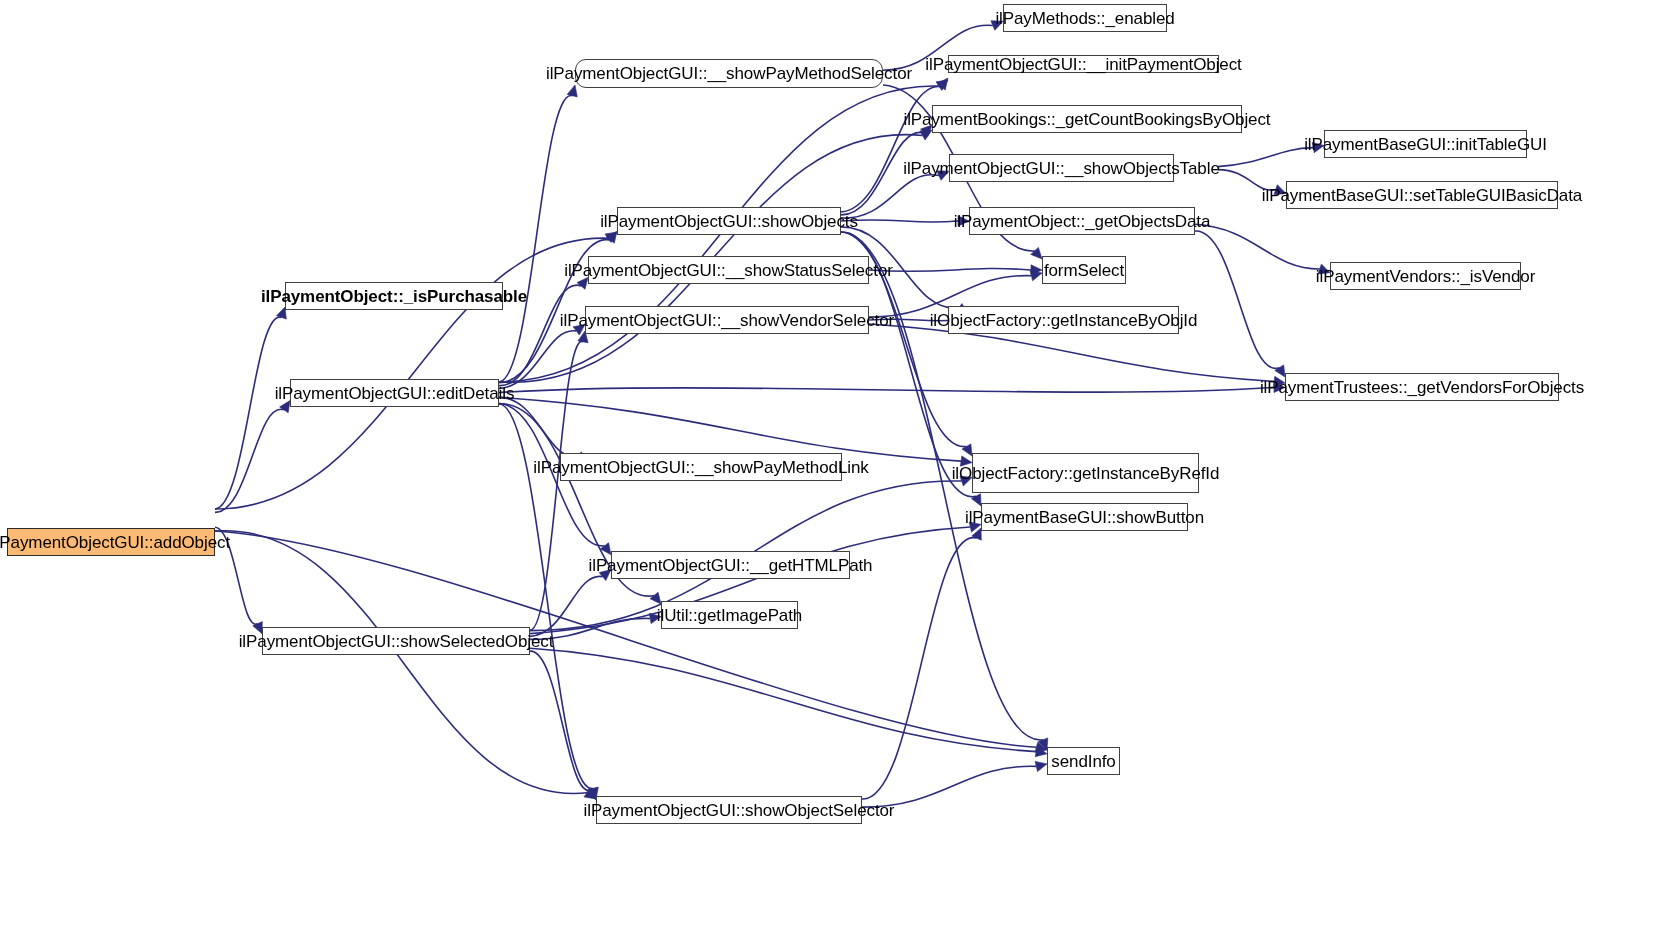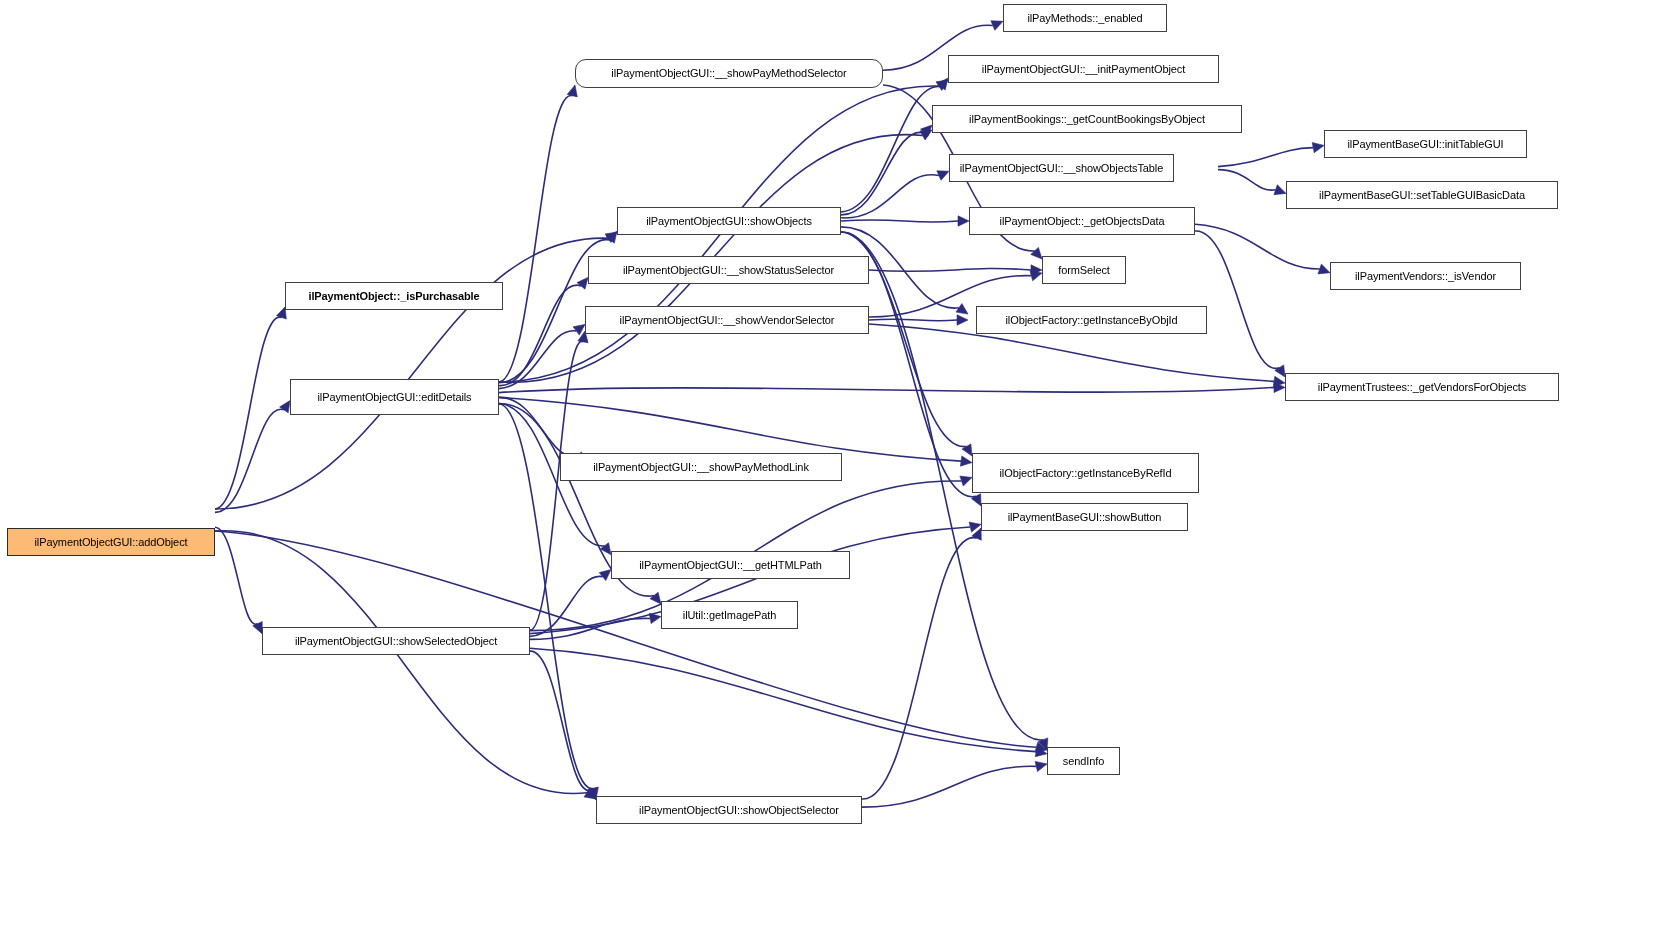--- a/index.html
+++ b/index.html
@@ -34,21 +34,21 @@
     fill: #2c2c7c;
     stroke: #2c2c7c;
     stroke-width: 0.6;
   }
   .node-box {
     position: absolute;
     box-sizing: border-box;
     border: 1px solid #404040;
     background: #ffffff;
     color: #000000;
-    font-size: 11px;
+    font-size: 17px;
     line-height: 1;
     display: flex;
     align-items: center;
     justify-content: center;
     white-space: nowrap;
     letter-spacing: -0.1px;
   }
   .node-box.root {
     background: #fdba74;
     border: 1px solid #2b2b2b;
@@ -155,21 +155,21 @@
       <path class="edge-path" d="M 862.0,799.0 C 915.5,802.6 927.5,524.4 976.6,538.1"></path>
       <polygon class="arrow-head" points="981.0,528.0 981.3,540.2 971.8,536.0"></polygon>
     </svg>
   <div id="node-layer">
       <div class="node-box root" style="left: 7px; top: 506px; width: 208px; height: 28px;">
         <span class="node-label">ilPaymentObjectGUI::addObject</span>
       </div>
       <div class="node-box" style="left: 285px; top: 282px; width: 218px; height: 28px; font-weight: bold;">
         <span class="node-label">ilPaymentObject::_isPurchasable</span>
       </div>
-      <div class="node-box" style="left: 290px; top: 379px; width: 209px; height: 36px; text-align: right;">
+      <div class="node-box" style="left: 290px; top: 379px; width: 209px; height: 28px; text-align: right;">
         <span class="node-label">ilPaymentObjectGUI::editDetails</span>
       </div>
       <div class="node-box" style="left: 262px; top: 627px; width: 268px; height: 28px;">
         <span class="node-label">ilPaymentObjectGUI::showSelectedObject</span>
       </div>
       <div class="node-box" style="left: 575px; top: 59px; width: 308px; height: 29px; border-radius: 11px;">
         <span class="node-label">ilPaymentObjectGUI::__showPayMethodSelector</span>
       </div>
       <div class="node-box" style="left: 617px; top: 207px; width: 224px; height: 28px;">
         <span class="node-label">ilPaymentObjectGUI::showObjects</span>
@@ -188,36 +188,36 @@
       </div>
       <div class="node-box" style="left: 661px; top: 601px; width: 137px; height: 28px;">
         <span class="node-label">ilUtil::getImagePath</span>
       </div>
       <div class="node-box" style="left: 596px; top: 796px; width: 266px; height: 28px; padding-left: 20px;">
         <span class="node-label">ilPaymentObjectGUI::showObjectSelector</span>
       </div>
       <div class="node-box" style="left: 1003px; top: 4px; width: 164px; height: 28px;">
         <span class="node-label">ilPayMethods::_enabled</span>
       </div>
-      <div class="node-box" style="left: 948px; top: 55px; width: 271px; height: 28px;">
+      <div class="node-box" style="left: 948px; top: 55px; width: 271px; height: 18px;">
         <span class="node-label">ilPaymentObjectGUI::__initPaymentObject</span>
       </div>
       <div class="node-box" style="left: 932px; top: 105px; width: 310px; height: 28px;">
         <span class="node-label">ilPaymentBookings::_getCountBookingsByObject</span>
       </div>
       <div class="node-box" style="left: 949px; top: 154px; width: 225px; height: 28px;">
         <span class="node-label">ilPaymentObjectGUI::__showObjectsTable</span>
       </div>
       <div class="node-box" style="left: 969px; top: 207px; width: 226px; height: 28px;">
         <span class="node-label">ilPaymentObject::_getObjectsData</span>
       </div>
       <div class="node-box" style="left: 1042px; top: 256px; width: 84px; height: 28px;">
         <span class="node-label">formSelect</span>
       </div>
-      <div class="node-box" style="left: 976px; top: 306px; width: 231px; height: 28px;">
+      <div class="node-box" style="left: 948px; top: 306px; width: 231px; height: 28px;">
         <span class="node-label">ilObjectFactory::getInstanceByObjId</span>
       </div>
       <div class="node-box" style="left: 972px; top: 453px; width: 227px; height: 40px;">
         <span class="node-label">ilObjectFactory::getInstanceByRefId</span>
       </div>
       <div class="node-box" style="left: 981px; top: 503px; width: 207px; height: 28px;">
         <span class="node-label">ilPaymentBaseGUI::showButton</span>
       </div>
       <div class="node-box" style="left: 1047px; top: 747px; width: 73px; height: 28px;">
         <span class="node-label">sendInfo</span>

